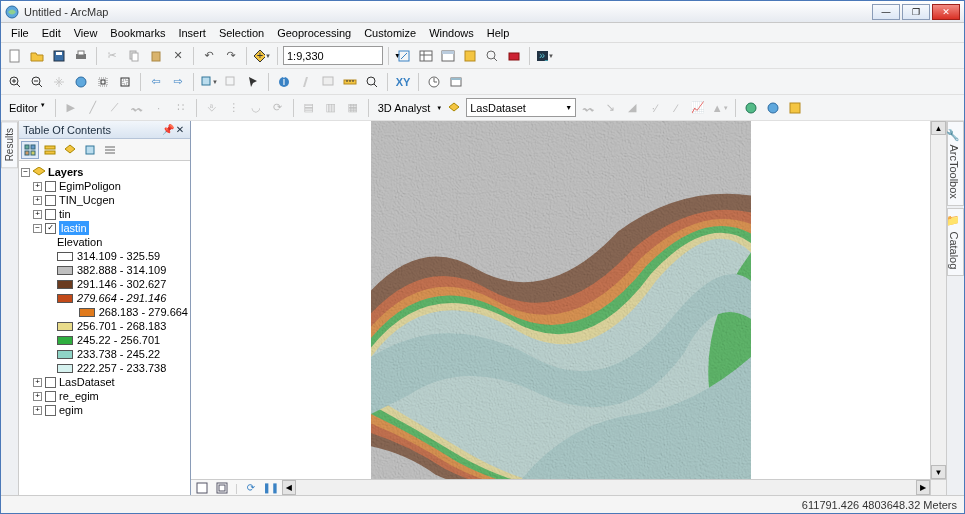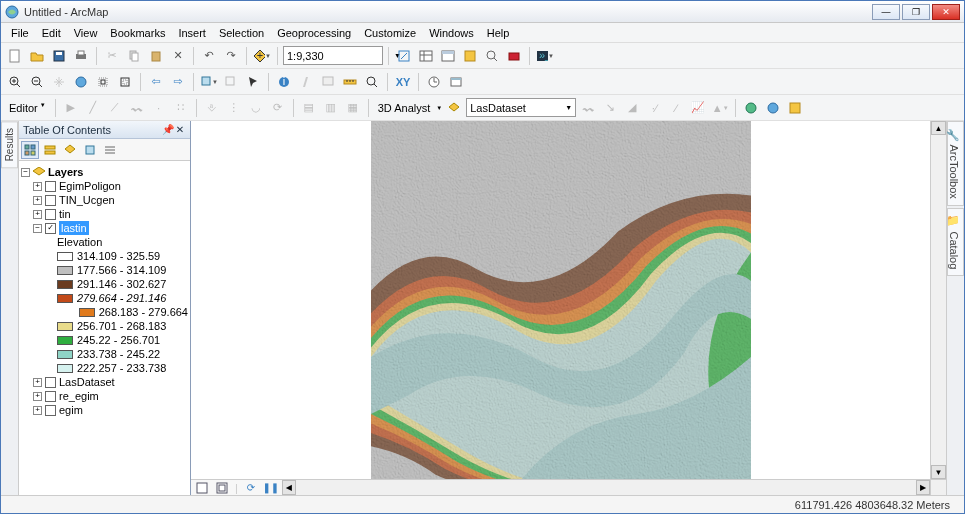--- a/index.html
+++ b/index.html
@@ -47,21 +47,21 @@
 .scroll-v{width:16px;background:#f0f0f0;border-left:1px solid #ccc; display:flex; flex-direction:column;}
 .scroll-v .arrow{height:14px;background:#e4e4e4;border:1px solid #bbb;display:flex;align-items:center;justify-content:center;font-size:8px;}
 .scroll-v .track{flex:1;}
 .scroll-h-row{height:16px;display:flex;}
 .scroll-h{flex:1;background:#f0f0f0;border-top:1px solid #ccc;display:flex;}
 .scroll-h .arrow{width:14px;background:#e4e4e4;border:1px solid #bbb;display:flex;align-items:center;justify-content:center;font-size:8px;}
 .scroll-h .track{flex:1;}
 .map-btm-tabs{height:16px;border-top:1px solid #ccc;display:flex;align-items:center;gap:6px;padding:0 4px;background:#f7f7f7;}
 .map-btm-tabs .tab-icon{width:14px;height:12px;cursor:pointer;display:inline-flex;align-items:center;justify-content:center;font-size:10px;color:#556;}
 .right-tabs{width:18px;background:#eef0f3;border-left:1px solid #ccc;display:flex;flex-direction:column;gap:2px;}
-.statusbar{height:18px;border-top:1px solid #ccc;display:flex;align-items:center;padding:0 14px;background:#f5f5f5;}
+.statusbar{height:18px;border-top:1px solid #ccc;display:flex;align-items:center;padding:0 7px;background:#f5f5f5;}
 .statusbar .coord{margin-left:auto;color:#333;}
 svg{display:block;}
 </style>
 </head>
 <body>
 
 <div class="window">
 
   <div class="titlebar">
     <span class="icon">
@@ -434,21 +434,21 @@
           </div>
           <div class="tree-row" style="padding-left: 36px;">
             <span>Elevation</span>
           </div>
           <div class="tree-row" style="padding-left: 36px;">
             <span class="swatch" style="background:#ffffff"></span>
             <span>314.109 - 325.59</span>
           </div>
           <div class="tree-row" style="padding-left: 36px;">
             <span class="swatch" style="background:#bfbfbf"></span>
-            <span>177.566 - 314.109</span>
+            <span>382.888 - 314.109</span>
           </div>
           <div class="tree-row" style="padding-left: 36px;">
             <span class="swatch" style="background:#6b3b1f"></span>
             <span>291.146 - 302.627</span>
           </div>
           <div class="tree-row" style="padding-left: 36px; font-style: italic;">
             <span class="swatch" style="background:#c24a19"></span>
             <span>279.664 - 291.146</span>
           </div>
           <div class="tree-row" style="padding-left: 36px; justify-content: flex-end;">

